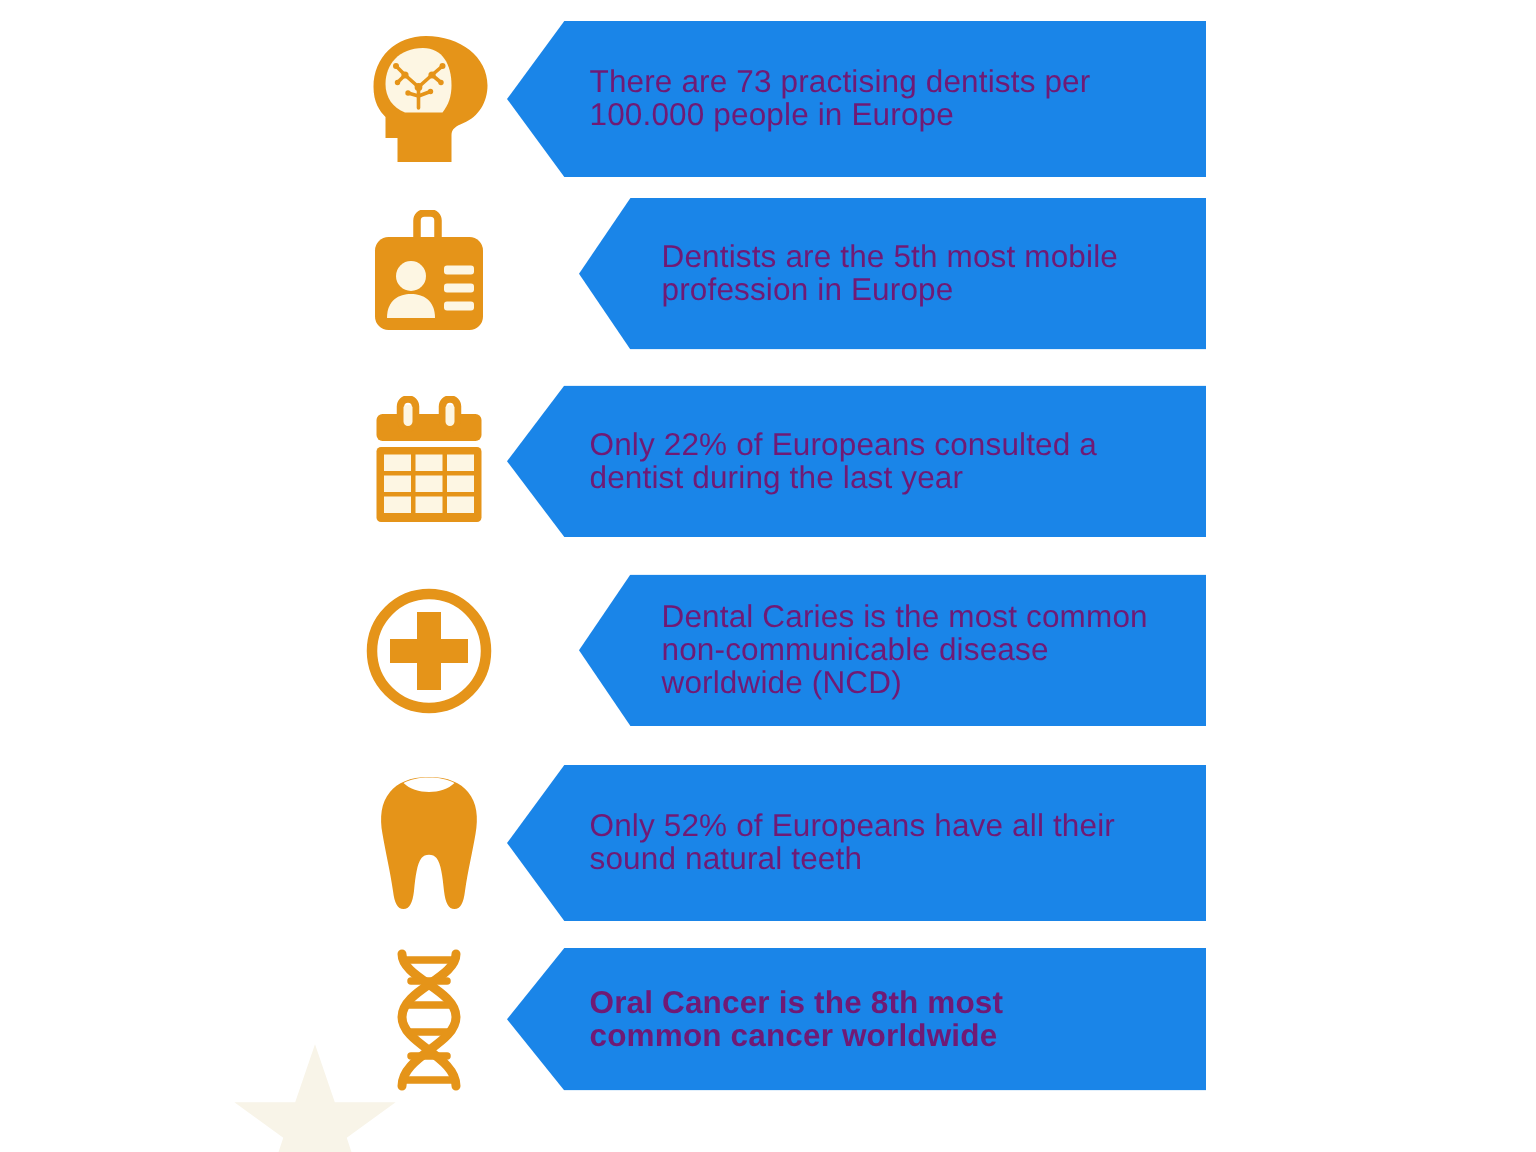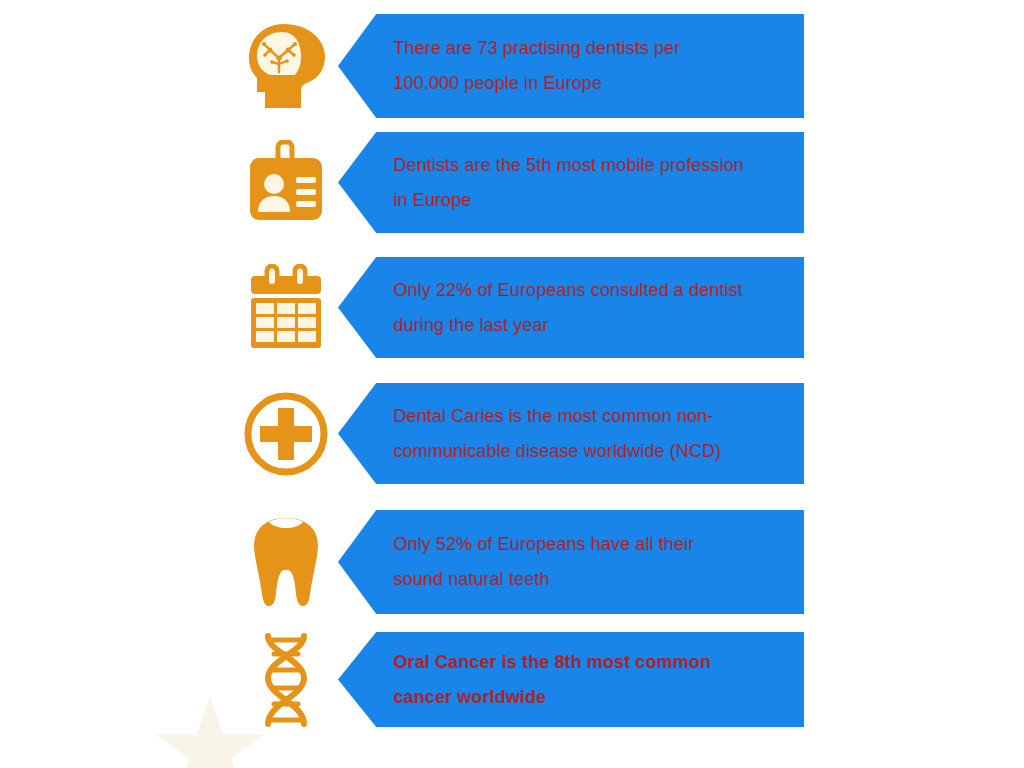--- a/index.html
+++ b/index.html
@@ -69,23 +69,23 @@
     top: 0;
     width: 100%;
     height: 100%;
     background: #1a85e8;
     -webkit-clip-path: polygon(0% 50%, 8.2% 0%, 100% 0%, 100% 100%, 8.2% 100%);
     clip-path: polygon(0% 50%, 8.2% 0%, 100% 0%, 100% 100%, 8.2% 100%);
   }
   .banner-text {
     position: relative;
     z-index: 2;
-    color: #b91c1c;
-    font-size: 18px;
-    line-height: 35px;
+    color: #701a75;
+    font-size: 21px;
+    line-height: 22px;
     padding-left: 55px;
     padding-right: 16px;
     letter-spacing: 0.1px;
     max-width: 355px;
   }
 </style>
 </head>
 <body>
 
 <div id="canvas">
@@ -123,21 +123,21 @@
             <circle cx="44" cy="41" r="1.8"></circle>
           </g>
         </svg>
       </div>
       <div class="banner">
         <div class="banner-shape"></div>
         <div class="banner-text">There are 73 practising dentists per 100.000 people in Europe</div>
       </div>
     </div>
 
-    <div class="row" style="top:132px; height:101px;">
+    <div class="row" style="top:132px; height:101px;gap:48px;">
       <div class="icon-cell">
         <svg width="88" height="86" viewBox="0 0 88 86">
           <rect x="36" y="2" width="14" height="22" rx="5" fill="none" stroke="#e59419" stroke-width="5"></rect>
           <rect x="8" y="18" width="72" height="62" rx="9" fill="#e59419"></rect>
           <circle cx="32" cy="44" r="10" fill="#fdf6e3"></circle>
           <path d="M16 72 C16 60 24 56 32 56 C40 56 48 60 48 72 Z" fill="#fdf6e3"></path>
           <rect x="54" y="37" width="20" height="6" rx="2" fill="#fdf6e3"></rect>
           <rect x="54" y="49" width="20" height="6" rx="2" fill="#fdf6e3"></rect>
           <rect x="54" y="61" width="20" height="6" rx="2" fill="#fdf6e3"></rect>
         </svg>
@@ -171,21 +171,21 @@
             <rect x="55" y="67" width="18" height="11"></rect>
           </g>
         </svg>
       </div>
       <div class="banner">
         <div class="banner-shape"></div>
         <div class="banner-text">Only 22% of Europeans consulted a dentist during the last year</div>
       </div>
     </div>
 
-    <div class="row" style="top:383px; height:101px;">
+    <div class="row" style="top:383px; height:101px;gap:48px;">
       <div class="icon-cell">
         <svg width="88" height="88" viewBox="0 0 88 88">
           <circle cx="44" cy="44" r="38" fill="none" stroke="#e59419" stroke-width="7"></circle>
           <path d="M36 18 L52 18 L52 36 L70 36 L70 52 L52 52 L52 70 L36 70 L36 52 L18 52 L18 36 L36 36 Z" fill="#e59419"></path>
         </svg>
       </div>
       <div class="banner">
         <div class="banner-shape"></div>
         <div class="banner-text">Dental Caries is the most common non-communicable disease worldwide (NCD)</div>
       </div>

